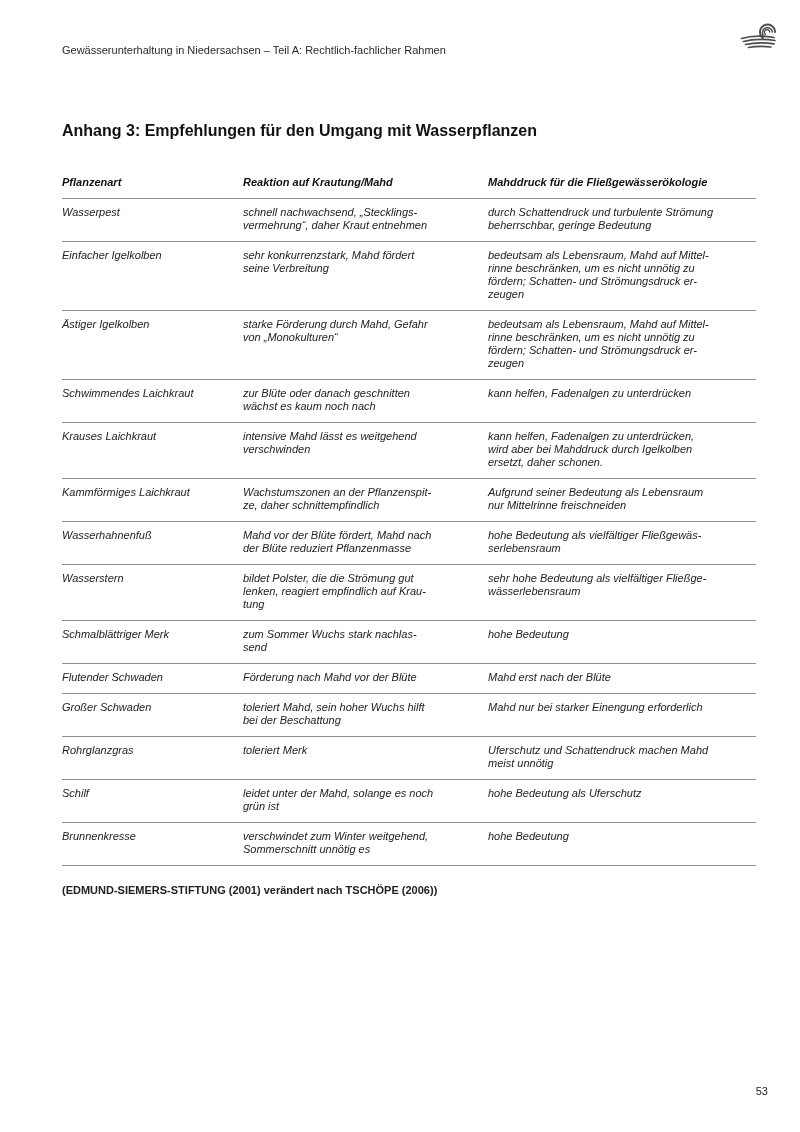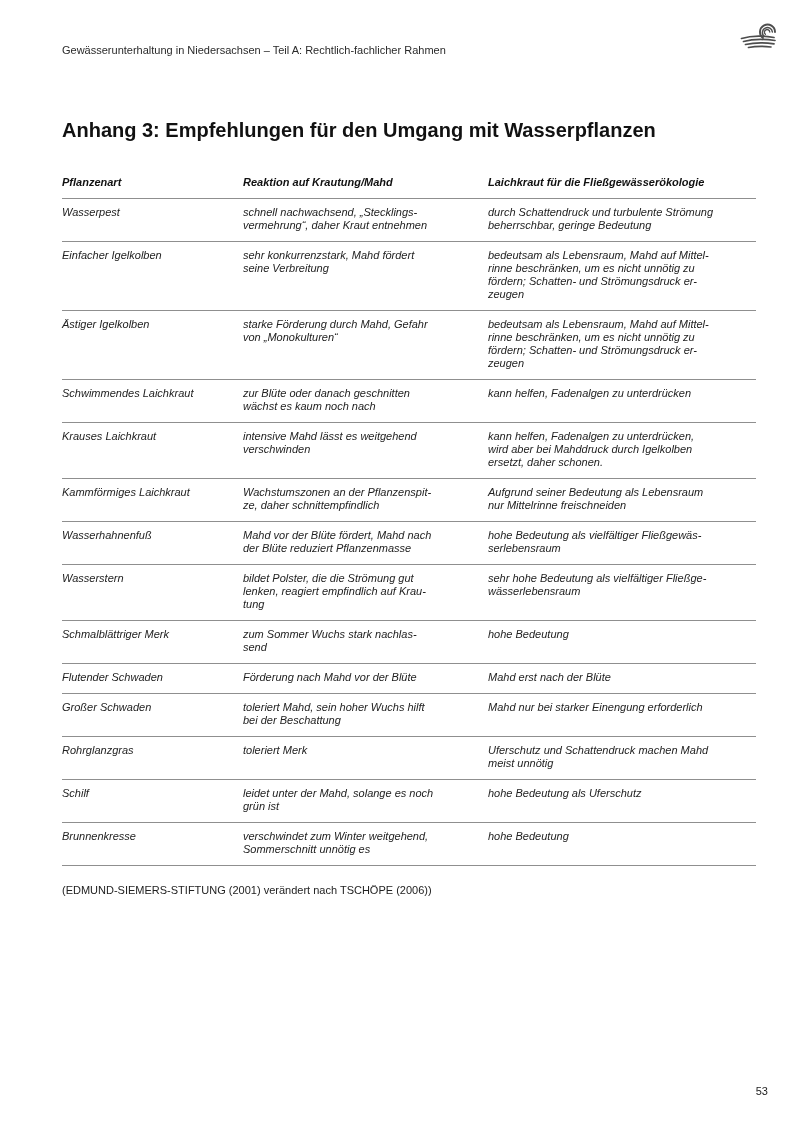--- a/index.html
+++ b/index.html
@@ -23,21 +23,21 @@
     line-height: 13px;
     color: #2a2a2a;
   }
   .logo {
     position: absolute;
     top: 20px; right: 22px;
     width: 38px; height: 32px;
   }
   h1.page-title {
     margin: 64px 0 0 0;
-    font-size: 20px;
+    font-size: 16px;
     line-height: 19px;
     font-weight: bold;
     color: #111;
   }
   table.plants {
     margin-top: 36px;
     width: 100%;
     border-collapse: collapse;
     table-layout: fixed;
     font-style: italic;
@@ -63,20 +63,21 @@
     border-bottom: 1px solid #8f8f8f;
     white-space: pre-line;
     color: #222;
     margin-left: 6px;
   }
   .footnote {
     margin-top: 18px;
     font-size: 11px;
     line-height: 13px;
     color: #222;
+    font-weight: bold;
   }
   .page-number {
     position: absolute;
     top: 1085px;
     right: 32px;
     font-size: 11px;
     color: #222;
   }
 </style>
 </head>
@@ -103,21 +104,21 @@
   <table class="plants">
     <colgroup>
         <col class="c1">
         <col class="c2">
         <col class="c3">
       </colgroup>
     <thead>
       <tr>
         <th>Pflanzenart</th>
         <th>Reaktion auf Krautung/Mahd</th>
-        <th>Laichkraut für die Fließgewässerökologie</th>
+        <th>Mahddruck für die Fließgewässerökologie</th>
       </tr>
     </thead>
     <tbody>
       <tr>
         <td>Wasserpest</td>
         <td>schnell nachwachsend, „Stecklings-
 vermehrung“, daher Kraut entnehmen</td>
         <td>durch Schattendruck und turbulente Strömung
 beherrschbar, geringe Bedeutung</td>
       </tr>

